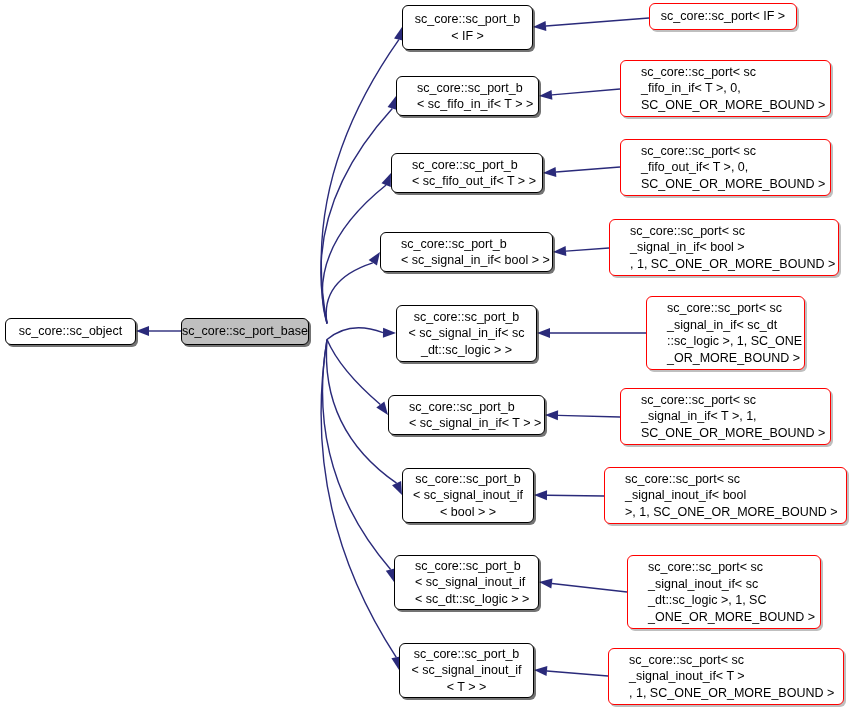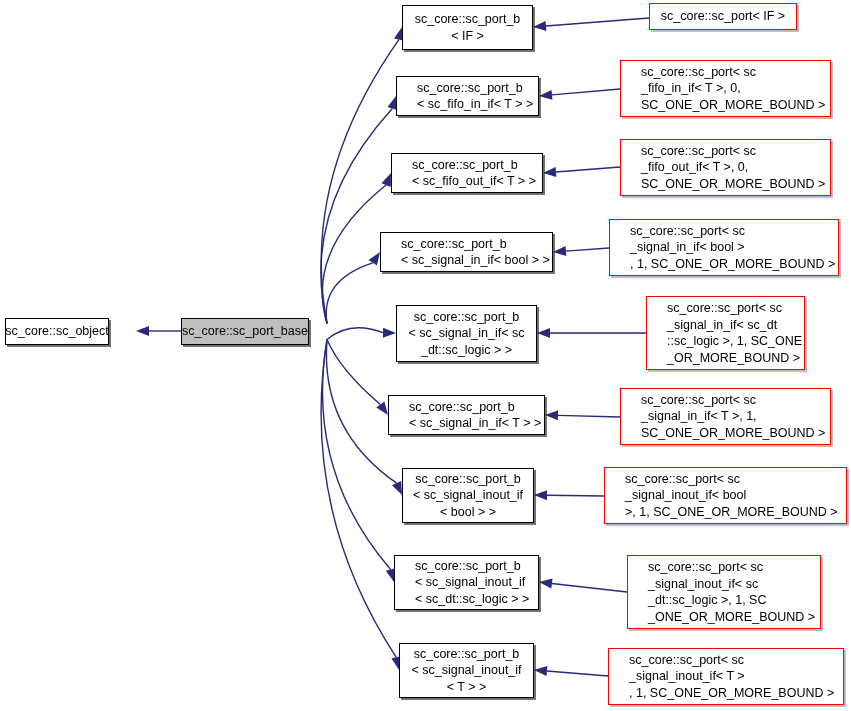--- a/index.html
+++ b/index.html
@@ -29,20 +29,21 @@
     display: flex;
     align-items: center;
     justify-content: center;
     text-align: center;
     background: #ffffff;
     font-size: 12.5px;
     line-height: 1.32;
     color: #000000;
     white-space: pre;
     z-index: 5;
+    border-radius: 6px;
   }
   .node.black {
     border: 1px solid #000000;
     box-shadow: 2px 2px 0 rgba(0,0,0,0.55);
   }
   .node.red {
     border: 1.5px solid #ff0000;
     box-shadow: 2px 2px 0 rgba(0,0,0,0.25);
   }
   .node.root {
@@ -96,21 +97,21 @@
       <line x1="646" y1="333" x2="550" y2="333" stroke="#2a2a7a" stroke-width="1.4"></line>
       <polygon points="545,415 558.1286661926979,410.3483203032979 557.862094290308,420.3447666429156" fill="#2a2a7a"></polygon>
       <line x1="620" y1="417" x2="557.995380241503" y2="415.34654347310675" stroke="#2a2a7a" stroke-width="1.4"></line>
       <polygon points="534,495 547.0700949563078,490.18620546417947 546.9272523884794,500.1851852121746" fill="#2a2a7a"></polygon>
       <line x1="604" y1="496" x2="546.9986736723936" y2="495.185695338177" stroke="#2a2a7a" stroke-width="1.4"></line>
       <polygon points="539,582 552.4814167524878,578.4997996706271 551.352319872045,588.4358522185242" fill="#2a2a7a"></polygon>
       <line x1="627" y1="592" x2="551.9168683122664" y2="583.4678259445757" stroke="#2a2a7a" stroke-width="1.4"></line>
       <polygon points="534,670 547.3615569693211,666.0669610533853 546.5533982816605,676.0342515345321" fill="#2a2a7a"></polygon>
       <line x1="608" y1="676" x2="546.9574776254908" y2="671.0506062939587" stroke="#2a2a7a" stroke-width="1.4"></line>
     </svg>
-<div class="node black" style="left: 5px; top: 318px; width: 104px; height: 27px;"><span class="node-label">sc_core::sc_object</span></div>
+<div class="node black" style="left: 5px; top: 318px; width: 131px; height: 27px;"><span class="node-label">sc_core::sc_object</span></div>
     <div class="node root" style="left: 181px; top: 318px; width: 128px; height: 27px;"><span class="node-label">sc_core::sc_port_base</span></div>
     <div class="node black" style="left: 402px; top: 5px; width: 131px; height: 45px;"><span class="node-label">sc_core::sc_port_b
 &lt; IF &gt;</span></div>
     <div class="node black leftal" style="left: 396px; top: 76px; width: 143px; height: 40px;"><span class="node-label">sc_core::sc_port_b
 &lt; sc_fifo_in_if&lt; T &gt; &gt;</span></div>
     <div class="node black leftal" style="left: 391px; top: 153px; width: 152px; height: 40px;"><span class="node-label">sc_core::sc_port_b
 &lt; sc_fifo_out_if&lt; T &gt; &gt;</span></div>
     <div class="node black leftal" style="left: 380px; top: 232px; width: 173px; height: 40px;"><span class="node-label">sc_core::sc_port_b
 &lt; sc_signal_in_if&lt; bool &gt; &gt;</span></div>
     <div class="node black" style="left: 396px; top: 305px; width: 141px; height: 57px;"><span class="node-label">sc_core::sc_port_b

